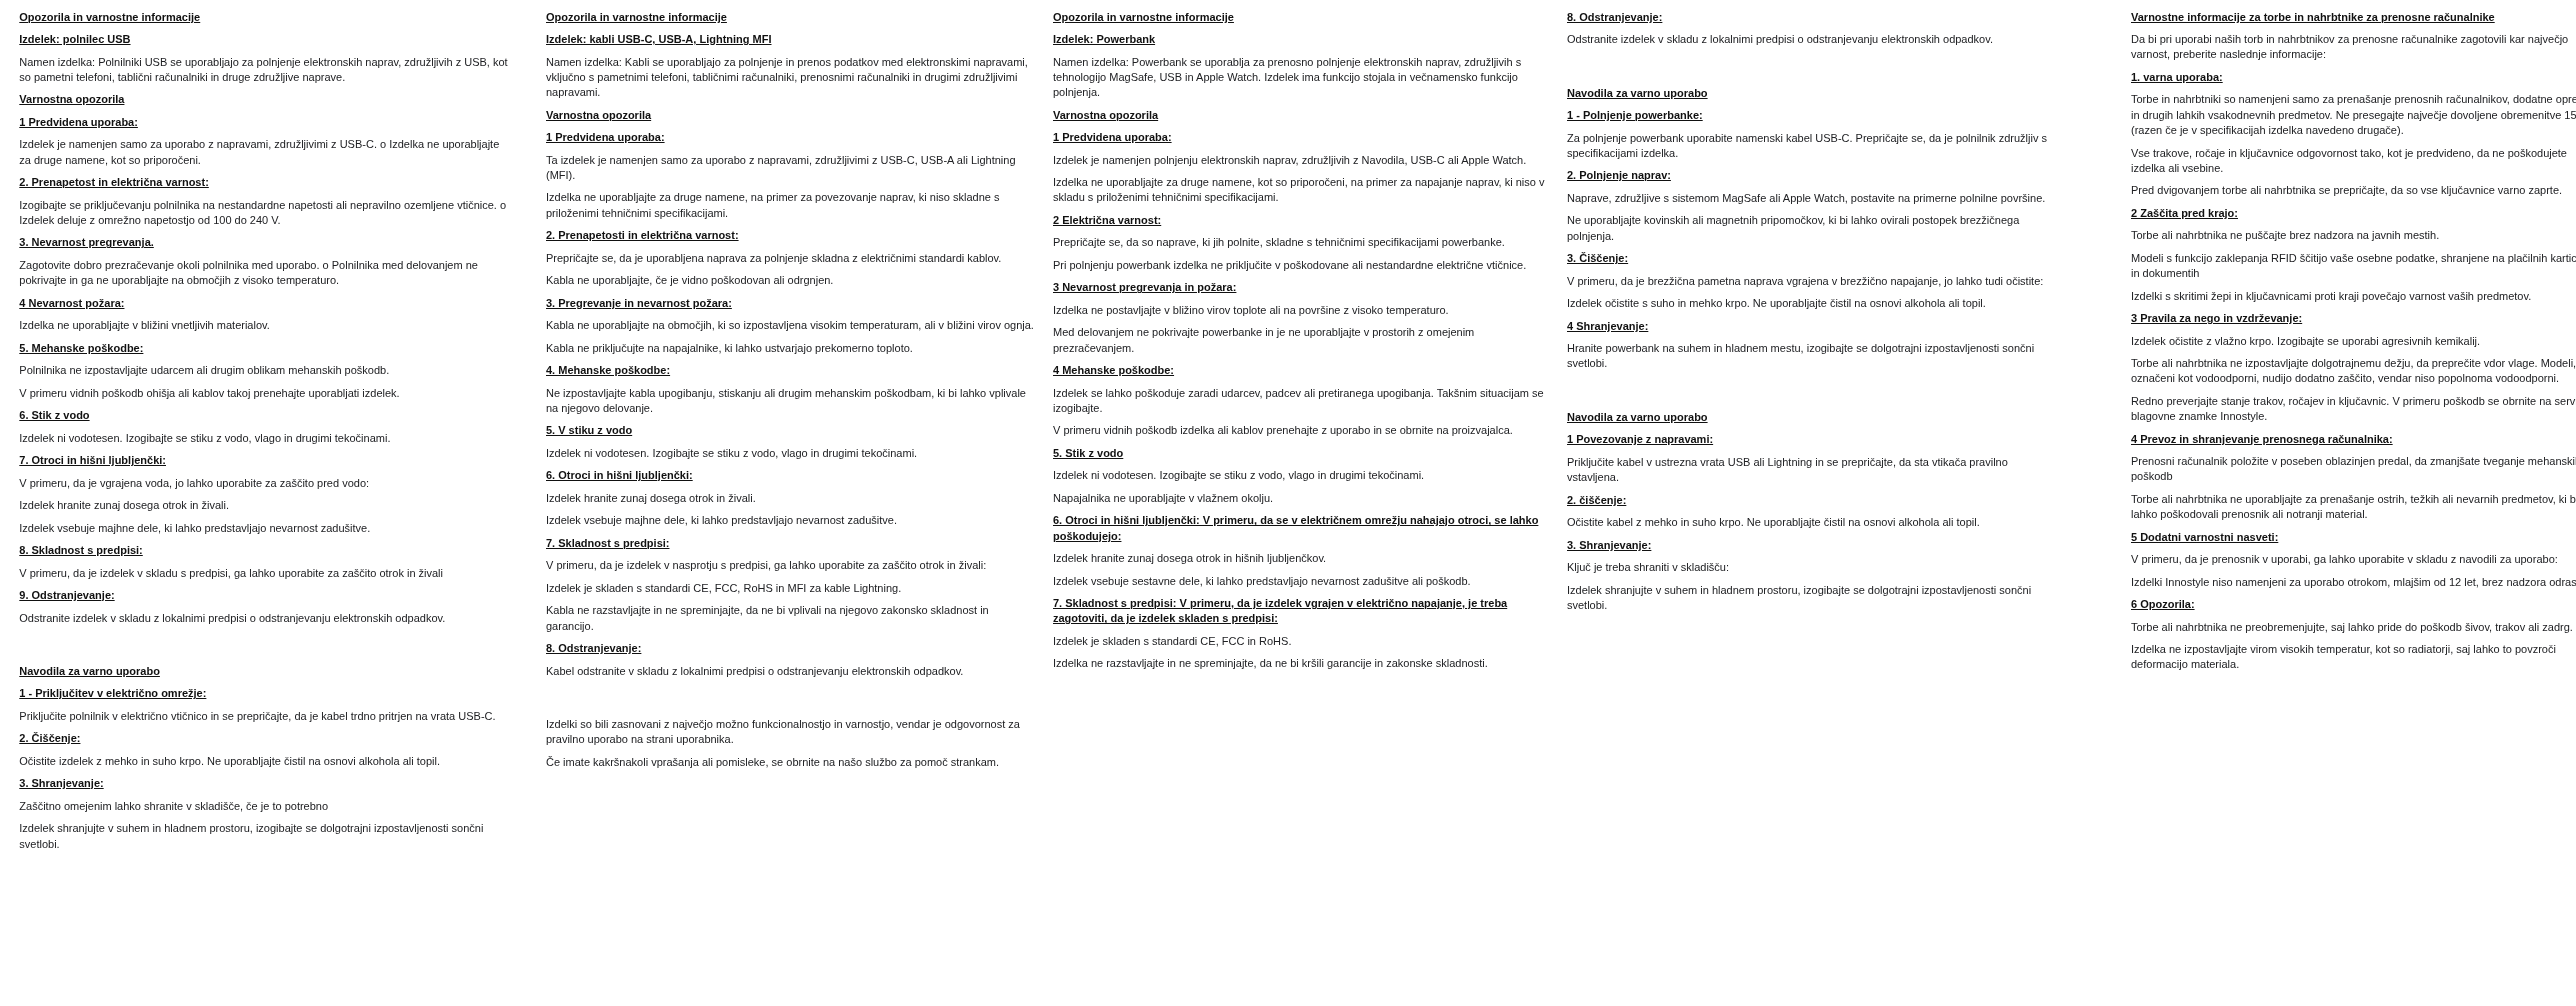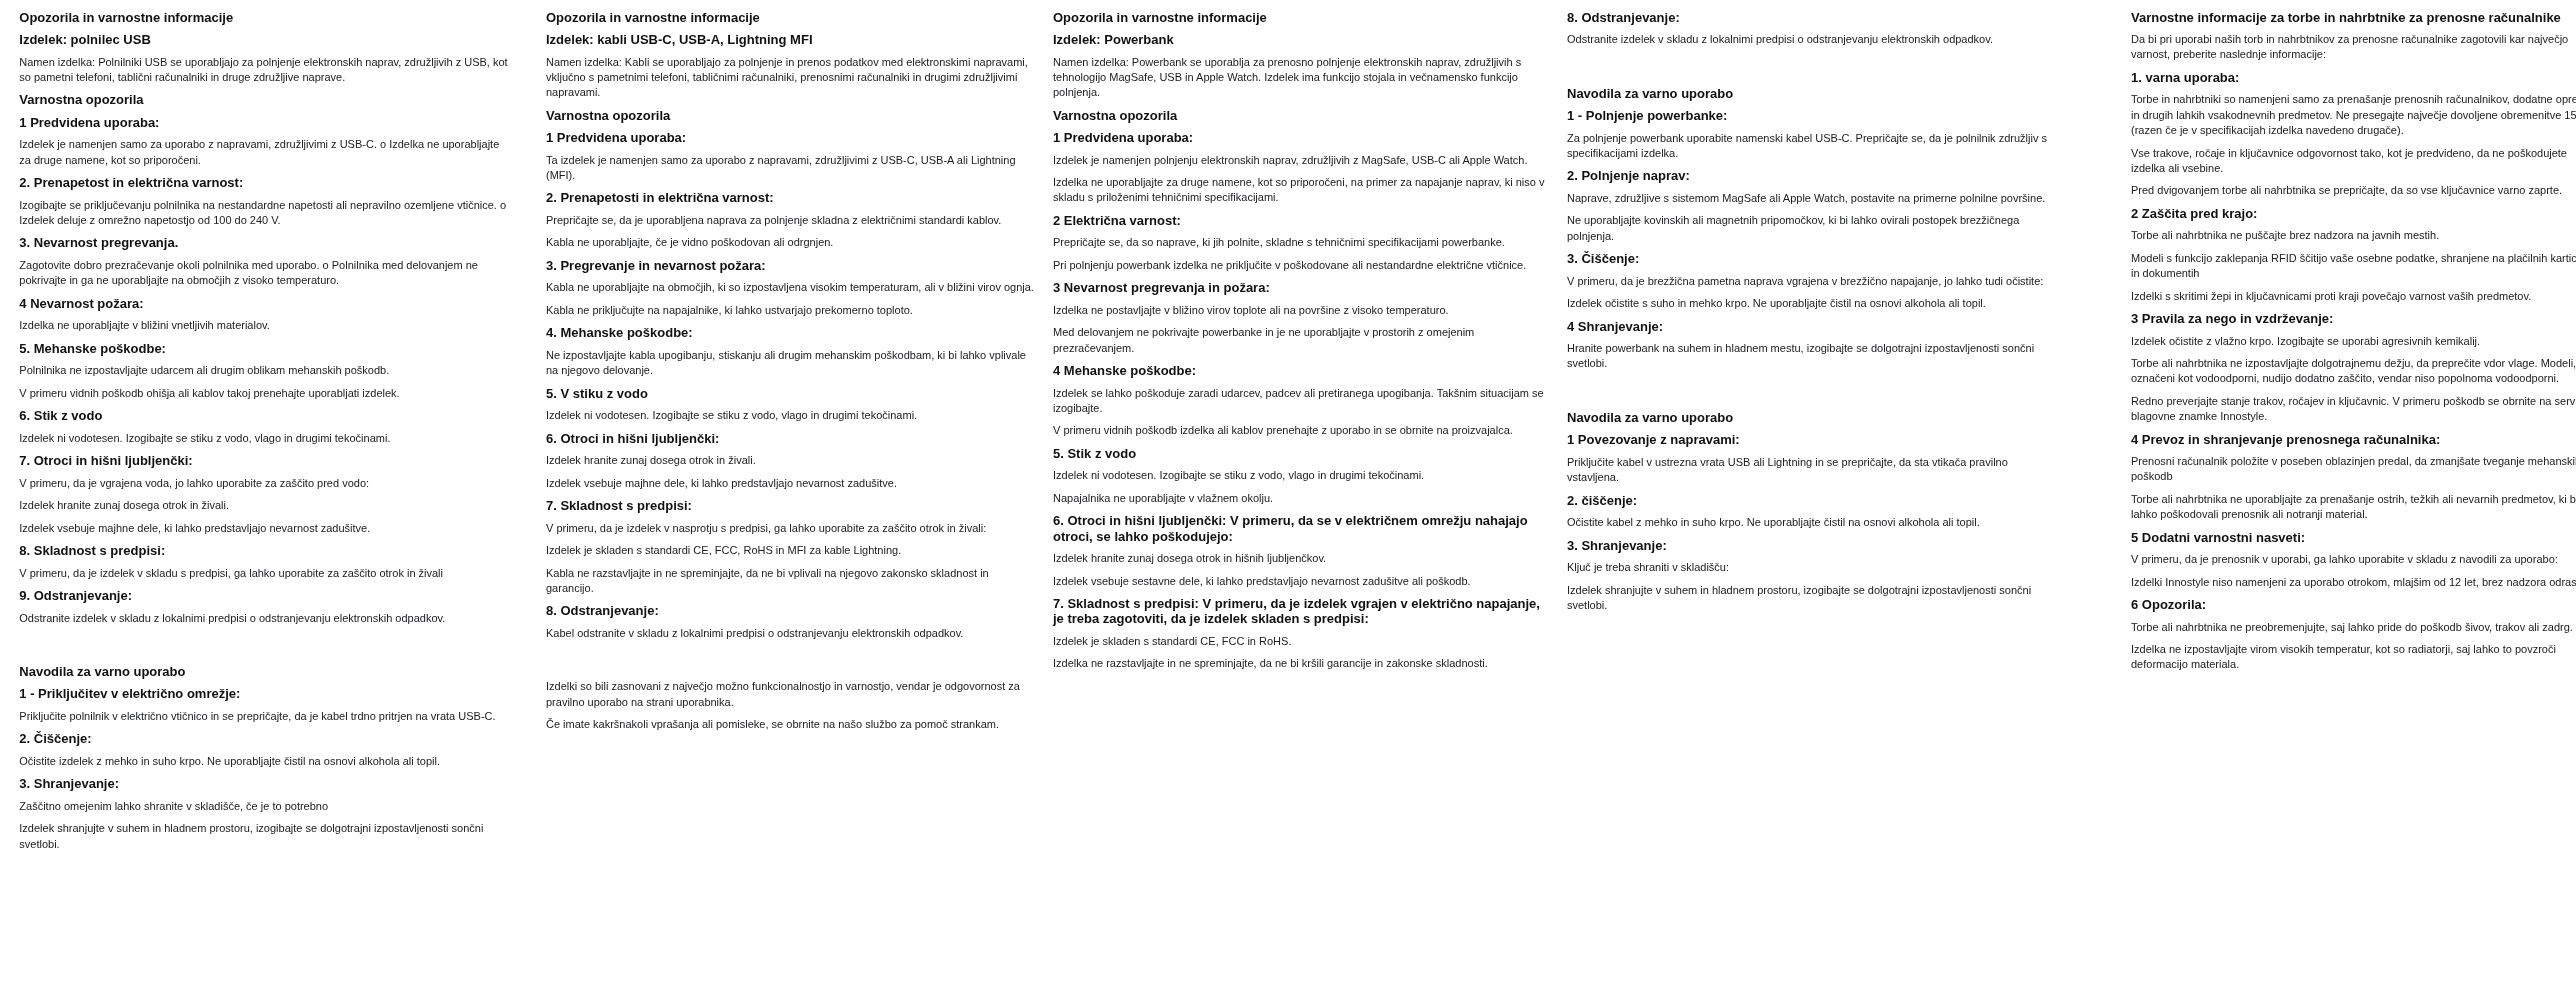--- a/index.html
+++ b/index.html
@@ -20,25 +20,26 @@
     position: absolute;
     top: 9.7px;
     width: 493px;
   }
   .col-1 { left: 19.3px; }
   .col-2 { left: 546px; }
   .col-3 { left: 1053px; }
   .col-4 { left: 1567px; }
   .col-5 { left: 2095px; width: 467px; margin-left: 36px; }
   .h {
-    font-size: 13px;
+    font-size: 11px;
     line-height: 15.3px;
     font-weight: 700;
     color: #111111;
     margin: 0 0 7.2px 0;
+    text-decoration: underline;
   }
   .p {
     font-size: 11px;
     line-height: 15.3px;
     font-weight: 400;
     color: #202124;
     margin: 0 0 7.2px 0;
   }
   .gap {
     height: 31px;
@@ -85,20 +86,21 @@
         <p class="p">Zaščitno omejenim lahko shranite v skladišče, če je to potrebno</p>
         <p class="p">Izdelek shranjujte v suhem in hladnem prostoru, izogibajte se dolgotrajni izpostavljenosti sončni svetlobi.</p>
       </div>
       <div class="col col-2">
         <h3 class="h">Opozorila in varnostne informacije</h3>
         <h3 class="h">Izdelek: kabli USB-C, USB-A, Lightning MFI</h3>
         <p class="p">Namen izdelka: Kabli se uporabljajo za polnjenje in prenos podatkov med elektronskimi napravami, vključno s pametnimi telefoni, tabličnimi računalniki, prenosnimi računalniki in drugimi združljivimi napravami.</p>
         <h3 class="h">Varnostna opozorila</h3>
         <h3 class="h">1 Predvidena uporaba:</h3>
         <p class="p">Ta izdelek je namenjen samo za uporabo z napravami, združljivimi z USB-C, USB-A ali Lightning (MFI).</p>
+        <p class="p">Izdelka ne uporabljajte za druge namene, na primer za povezovanje naprav, ki niso skladne s priloženimi tehničnimi specifikacijami.</p>
         <h3 class="h">2. Prenapetosti in električna varnost:</h3>
         <p class="p">Prepričajte se, da je uporabljena naprava za polnjenje skladna z električnimi standardi kablov.</p>
         <p class="p">Kabla ne uporabljajte, če je vidno poškodovan ali odrgnjen.</p>
         <h3 class="h">3. Pregrevanje in nevarnost požara:</h3>
         <p class="p">Kabla ne uporabljajte na območjih, ki so izpostavljena visokim temperaturam, ali v bližini virov ognja.</p>
         <p class="p">Kabla ne priključujte na napajalnike, ki lahko ustvarjajo prekomerno toploto.</p>
         <h3 class="h">4. Mehanske poškodbe:</h3>
         <p class="p">Ne izpostavljajte kabla upogibanju, stiskanju ali drugim mehanskim poškodbam, ki bi lahko vplivale na njegovo delovanje.</p>
         <h3 class="h">5. V stiku z vodo</h3>
         <p class="p">Izdelek ni vodotesen. Izogibajte se stiku z vodo, vlago in drugimi tekočinami.</p>
@@ -114,21 +116,21 @@
         <div class="gap"></div>
         <p class="p">Izdelki so bili zasnovani z največjo možno funkcionalnostjo in varnostjo, vendar je odgovornost za pravilno uporabo na strani uporabnika.</p>
         <p class="p">Če imate kakršnakoli vprašanja ali pomisleke, se obrnite na našo službo za pomoč strankam.</p>
       </div>
       <div class="col col-3">
         <h3 class="h">Opozorila in varnostne informacije</h3>
         <h3 class="h">Izdelek: Powerbank</h3>
         <p class="p">Namen izdelka: Powerbank se uporablja za prenosno polnjenje elektronskih naprav, združljivih s tehnologijo MagSafe, USB in Apple Watch. Izdelek ima funkcijo stojala in večnamensko funkcijo polnjenja.</p>
         <h3 class="h">Varnostna opozorila</h3>
         <h3 class="h">1 Predvidena uporaba:</h3>
-        <p class="p">Izdelek je namenjen polnjenju elektronskih naprav, združljivih z MagSafe, USB-C ali Apple Watch.</p>
+        <p class="p">Izdelek je namenjen polnjenju elektronskih naprav, združljivih z Navodila, USB-C ali Apple Watch.</p>
         <p class="p">Izdelka ne uporabljajte za druge namene, kot so priporočeni, na primer za napajanje naprav, ki niso v skladu s priloženimi tehničnimi specifikacijami.</p>
         <h3 class="h">2 Električna varnost:</h3>
         <p class="p">Prepričajte se, da so naprave, ki jih polnite, skladne s tehničnimi specifikacijami powerbanke.</p>
         <p class="p">Pri polnjenju powerbank izdelka ne priključite v poškodovane ali nestandardne električne vtičnice.</p>
         <h3 class="h">3 Nevarnost pregrevanja in požara:</h3>
         <p class="p">Izdelka ne postavljajte v bližino virov toplote ali na površine z visoko temperaturo.</p>
         <p class="p">Med delovanjem ne pokrivajte powerbanke in je ne uporabljajte v prostorih z omejenim prezračevanjem.</p>
         <h3 class="h">4 Mehanske poškodbe:</h3>
         <p class="p">Izdelek se lahko poškoduje zaradi udarcev, padcev ali pretiranega upogibanja. Takšnim situacijam se izogibajte.</p>
         <p class="p">V primeru vidnih poškodb izdelka ali kablov prenehajte z uporabo in se obrnite na proizvajalca.</p>

